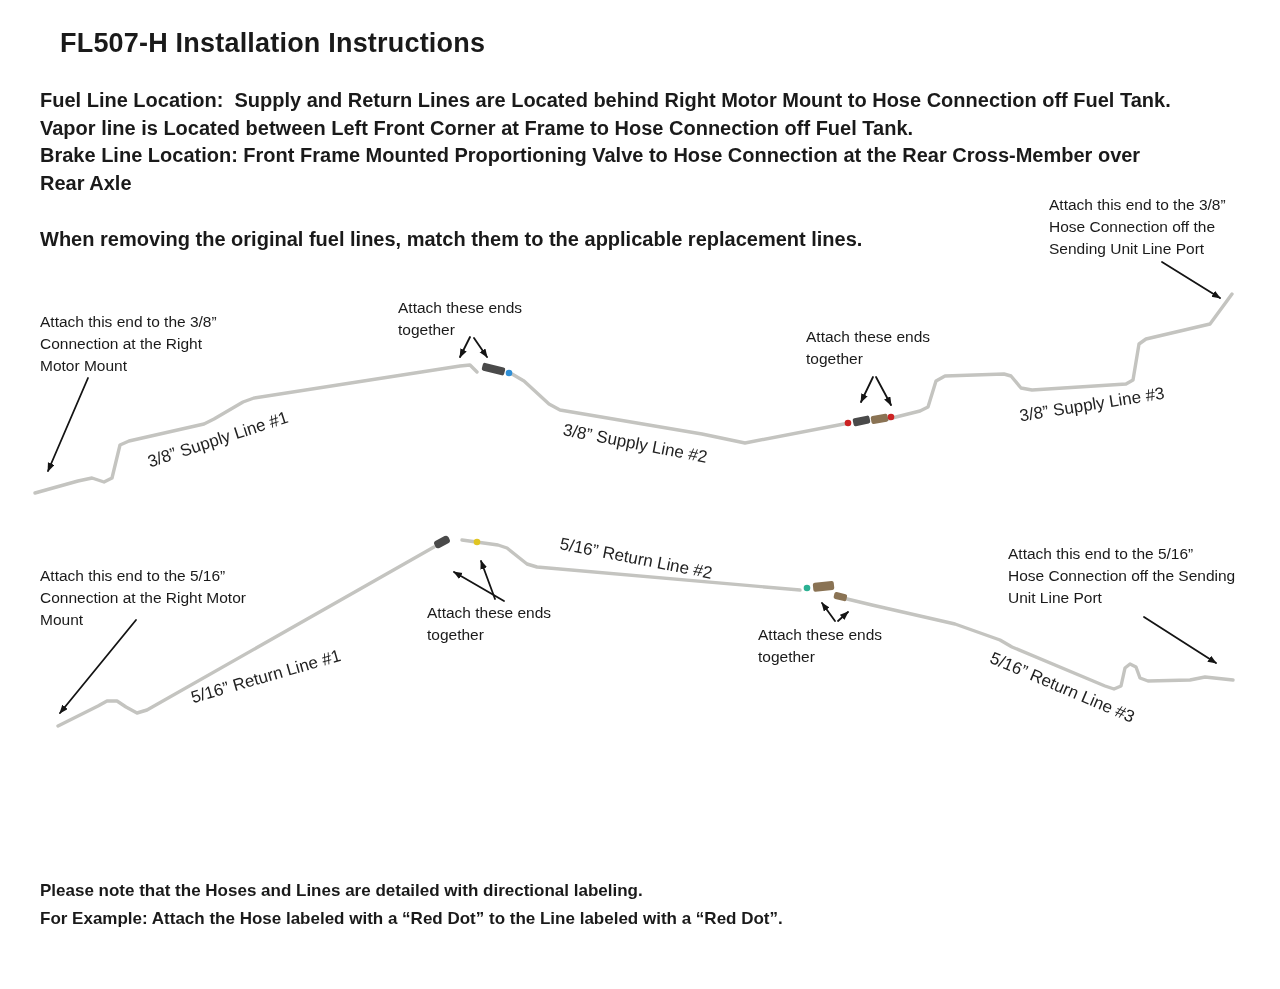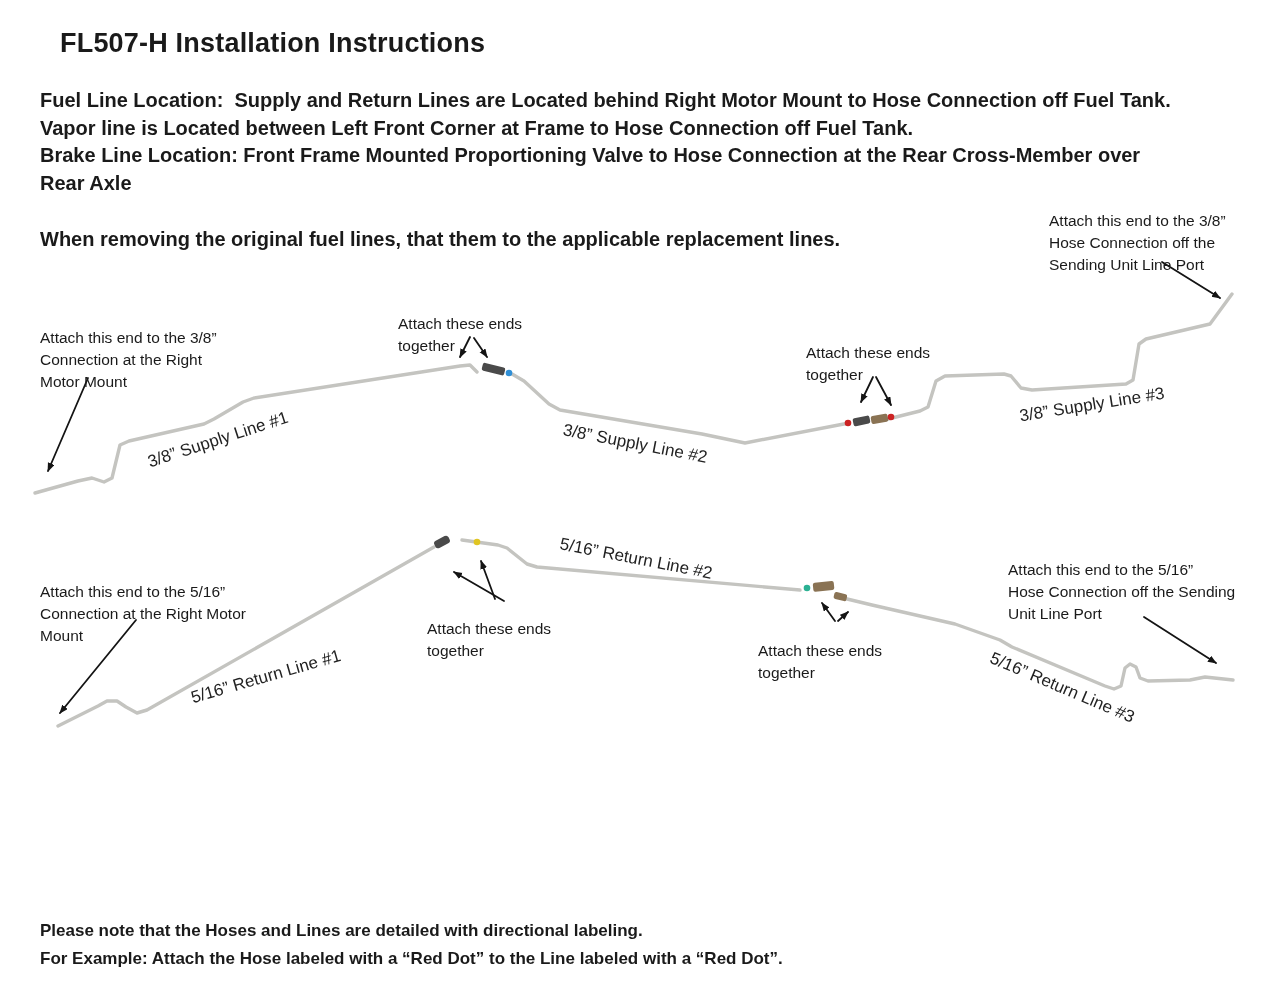--- a/index.html
+++ b/index.html
@@ -4,21 +4,21 @@
 <style>
   html,body{margin:0;padding:0;background:#ffffff;}
   body{
     width:1280px;height:989px;position:relative;overflow:hidden;
     font-family:"Liberation Sans","DejaVu Sans",sans-serif;color:#1a1a1a;
   }
   .layer{position:absolute;left:0;top:0;}
   .txt{position:absolute;white-space:pre-wrap;}
   .title{font-size:27px;font-weight:bold;letter-spacing:.2px;}
   .body-bold{font-size:20px;font-weight:bold;line-height:27.5px;}
-  .note{font-size:15.5px;line-height:22px;white-space:pre;margin-top:16px;}
+  .note{font-size:15.5px;line-height:22px;white-space:pre;}
   .note-center{text-align:left;}
   .line-label{
     position:absolute;font-size:17px;white-space:nowrap;color:#222;
     transform:translate(-50%,-50%) rotate(var(--r,0deg));
   }
   svg .tube{fill:none;stroke-width:3.4;stroke-linecap:round;stroke-linejoin:round;}
   svg .arrow{fill:none;stroke-width:1.8;stroke-linecap:round;}
 </style>
 </head>
 <body>
@@ -69,21 +69,21 @@
   </g>
 </svg>
 
 <div class="txt title" style="left:40px;top:28px;margin-left:20px;">FL507-H Installation Instructions</div>
 
 <div class="txt body-bold" style="left:40px;top:87px;width:1210px;">Fuel Line Location:  Supply and Return Lines are Located behind Right Motor Mount to Hose Connection off Fuel Tank.
 Vapor line is Located between Left Front Corner at Frame to Hose Connection off Fuel Tank.
 Brake Line Location: Front Frame Mounted Proportioning Valve to Hose Connection at the Rear Cross-Member over
 Rear Axle</div>
 
-<div class="txt body-bold" style="left:40px;top:226px;width:1000px;">When removing the original fuel lines, that them to the applicable replacement lines.</div>
+<div class="txt body-bold" style="left:40px;top:226px;width:1000px;">When removing the original fuel lines, match them to the applicable replacement lines.</div>
 
 <div class="txt note" style="left:1049px;top:194px;">Attach this end to the 3/8”
 Hose Connection off the
 Sending Unit Line Port</div>
 
 <div class="txt note" style="left:40px;top:311px;">Attach this end to the 3/8”
 Connection at the Right
 Motor Mount</div>
 
 <div class="txt note note-center" style="left:398px;top:297px;width:140px;">Attach these ends
@@ -107,14 +107,14 @@
 <div class="txt note note-center" style="left:427px;top:602px;width:140px;">Attach these ends
 together</div>
 
 <div class="txt note note-center" style="left:758px;top:624px;width:140px;">Attach these ends
 together</div>
 
 <div class="line-label" style="left:266px;top:677px;--r:-16deg;">5/16” Return Line #1</div>
 <div class="line-label" style="left:636px;top:559px;--r:11deg;">5/16” Return Line #2</div>
 <div class="line-label" style="left:1062px;top:688px;--r:23deg;">5/16” Return Line #3</div>
 
-<div class="txt body-bold" style="left:40px;top:877px;width:1100px;font-size:17px;margin-top:40px;">Please note that the Hoses and Lines are detailed with directional labeling.
+<div class="txt body-bold" style="left:40px;top:877px;width:1100px;font-size:17px;">Please note that the Hoses and Lines are detailed with directional labeling.
 For Example: Attach the Hose labeled with a “Red Dot” to the Line labeled with a “Red Dot”.</div>
 
 </body></html>

